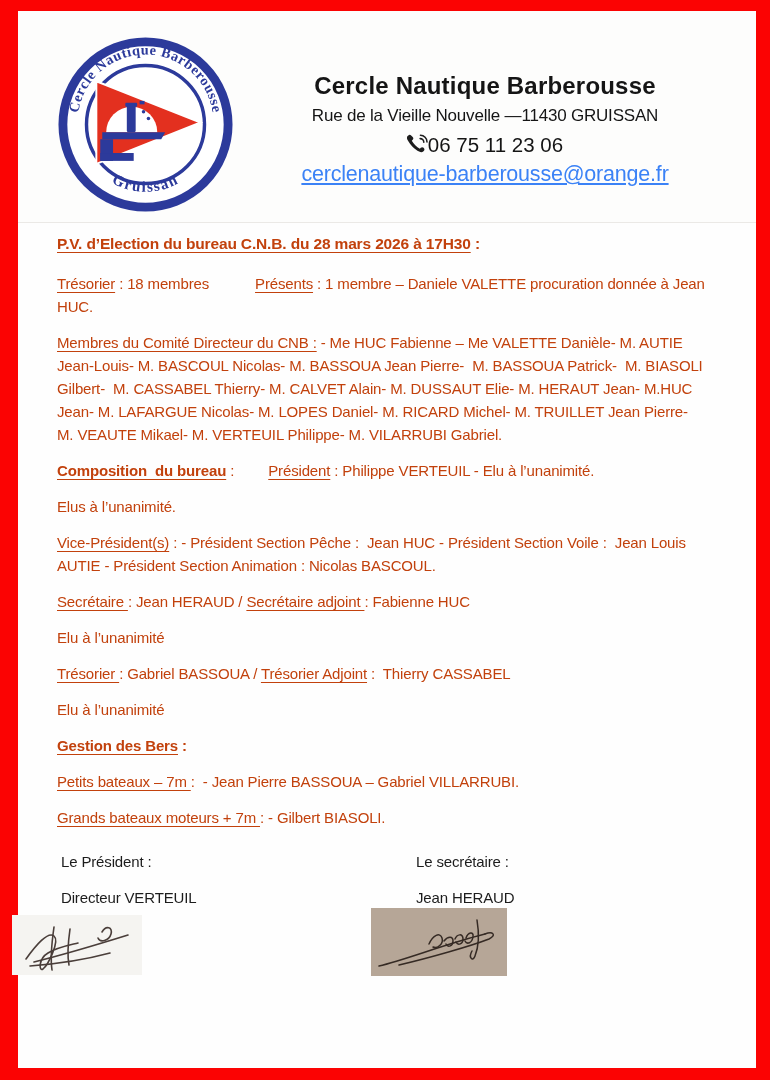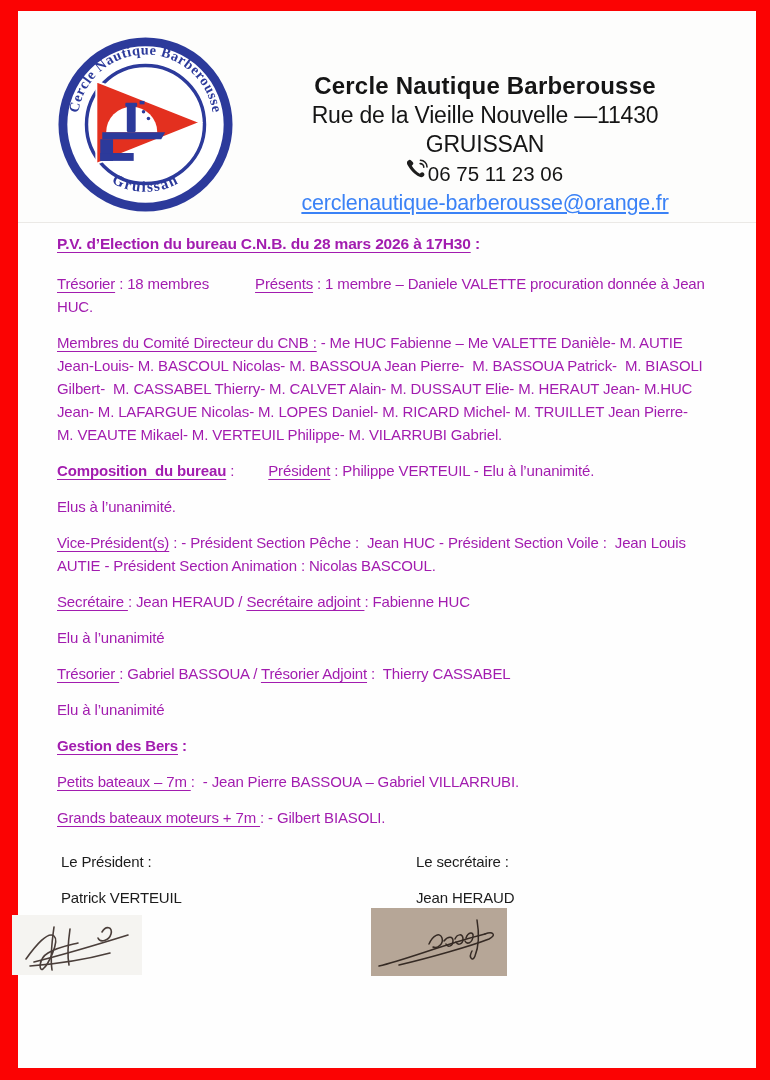--- a/index.html
+++ b/index.html
@@ -11,26 +11,26 @@
   }
   .sheet{
     position:absolute;left:18px;top:11px;right:14px;bottom:12px;
     background:#fefefe;
   }
   
   .header{position:relative;height:211px;border-bottom:1px solid #ebe9e6;background:#fdfdfc;}
   .logo{position:absolute;left:39px;top:25px;width:177px;height:177px;}
   .header-text{position:absolute;left:232px;top:60px;width:470px;text-align:center;color:#151515;}
   .org{font-size:24px;font-weight:bold;letter-spacing:.2px;line-height:30px;}
-  .addr{font-size:23px;line-height:29px;letter-spacing:-.2px;}
-  .phone-row{font-size:20.5px;line-height:29px;display:flex;align-items:flex-start;justify-content:center;}
+  .addr{font-size:17px;line-height:29px;letter-spacing:-.2px;}
+  .phone-row{font-size:20.5px;line-height:29px;display:flex;align-items:center;justify-content:center;}
   .email{font-size:21.5px;line-height:31px;color:#3b82f6;text-decoration:underline;letter-spacing:-.2px;cursor:pointer;}
   .phone-svg{width:21px;height:21px;}
   
-  .doc-body{padding:9px 46px 0 39px;font-size:15px;color:#a21caf;letter-spacing:-.15px;}
+  .doc-body{padding:9px 46px 0 39px;font-size:15px;color:#c2410c;letter-spacing:-.15px;}
   .para{margin:13px 0;line-height:23px;white-space:pre-wrap;}
   .para.title{font-size:15.5px;font-weight:bold;margin:0 0 17px 0;}
   .u{text-decoration:underline;text-underline-offset:2.5px;}
   .b{font-weight:bold;}
   .tab{display:inline-block;height:1px;}
   
   .sig-area{position:relative;height:165px;margin-top:24px;text-align:center;}
   .sig-label{position:absolute;font-size:15px;color:#1c1c1c;letter-spacing:-.15px;}
   .sig-img{position:absolute;}
 </style>
@@ -97,21 +97,21 @@
       <p class="para"><span class="u">Trésorier </span><span>: Gabriel BASSOUA / </span><span class="u">Trésorier Adjoint</span><span> :  Thierry CASSABEL</span></p>
       <p class="para"><span>Elu à l’unanimité</span></p>
       <p class="para"><span class="u b">Gestion des Bers</span><span class="b"> :</span></p>
       <p class="para"><span class="u">Petits bateaux – 7m </span><span>:  - Jean Pierre BASSOUA – Gabriel VILLARRUBI.</span></p>
       <p class="para"><span class="u">Grands bateaux moteurs + 7m </span><span>: - Gilbert BIASOLI.</span></p>
     </div>
 
   <div class="sig-area">
     <div class="sig-label" style="left:43px;top:0;">Le Président :</div>
     <div class="sig-label" style="left:398px;top:0;">Le secrétaire :</div>
-    <div class="sig-label" style="left:43px;top:36px;">Patrick VERTEUIL</div>
+    <div class="sig-label" style="left:43px;top:36px;">Directeur VERTEUIL</div>
     <div class="sig-label" style="left:398px;top:36px;">Jean HERAUD</div>
 
     <svg class="sig-img" style="left:-6px;top:62px;" width="130" height="60" viewBox="0 0 130 60">
       <rect x="0" y="0" width="130" height="60" fill="#f5f4f1"></rect>
       <g fill="none" stroke-width="1.6" stroke-linecap="round" stroke="#4a3e3a">
         <path d="M14 44 C24 30 36 16 42 21 C48 26 36 50 31 54 C27 57 26 44 36 38 C46 32 58 30 66 28"></path>
         <path d="M42 12 C40 26 38 42 40 55"></path>
         <path d="M58 14 C56 28 55 40 57 50"></path>
         <path d="M22 47 C50 40 84 30 116 20"></path>
         <path d="M90 17 C94 10 101 12 99 19 C97 26 88 28 86 23"></path>

